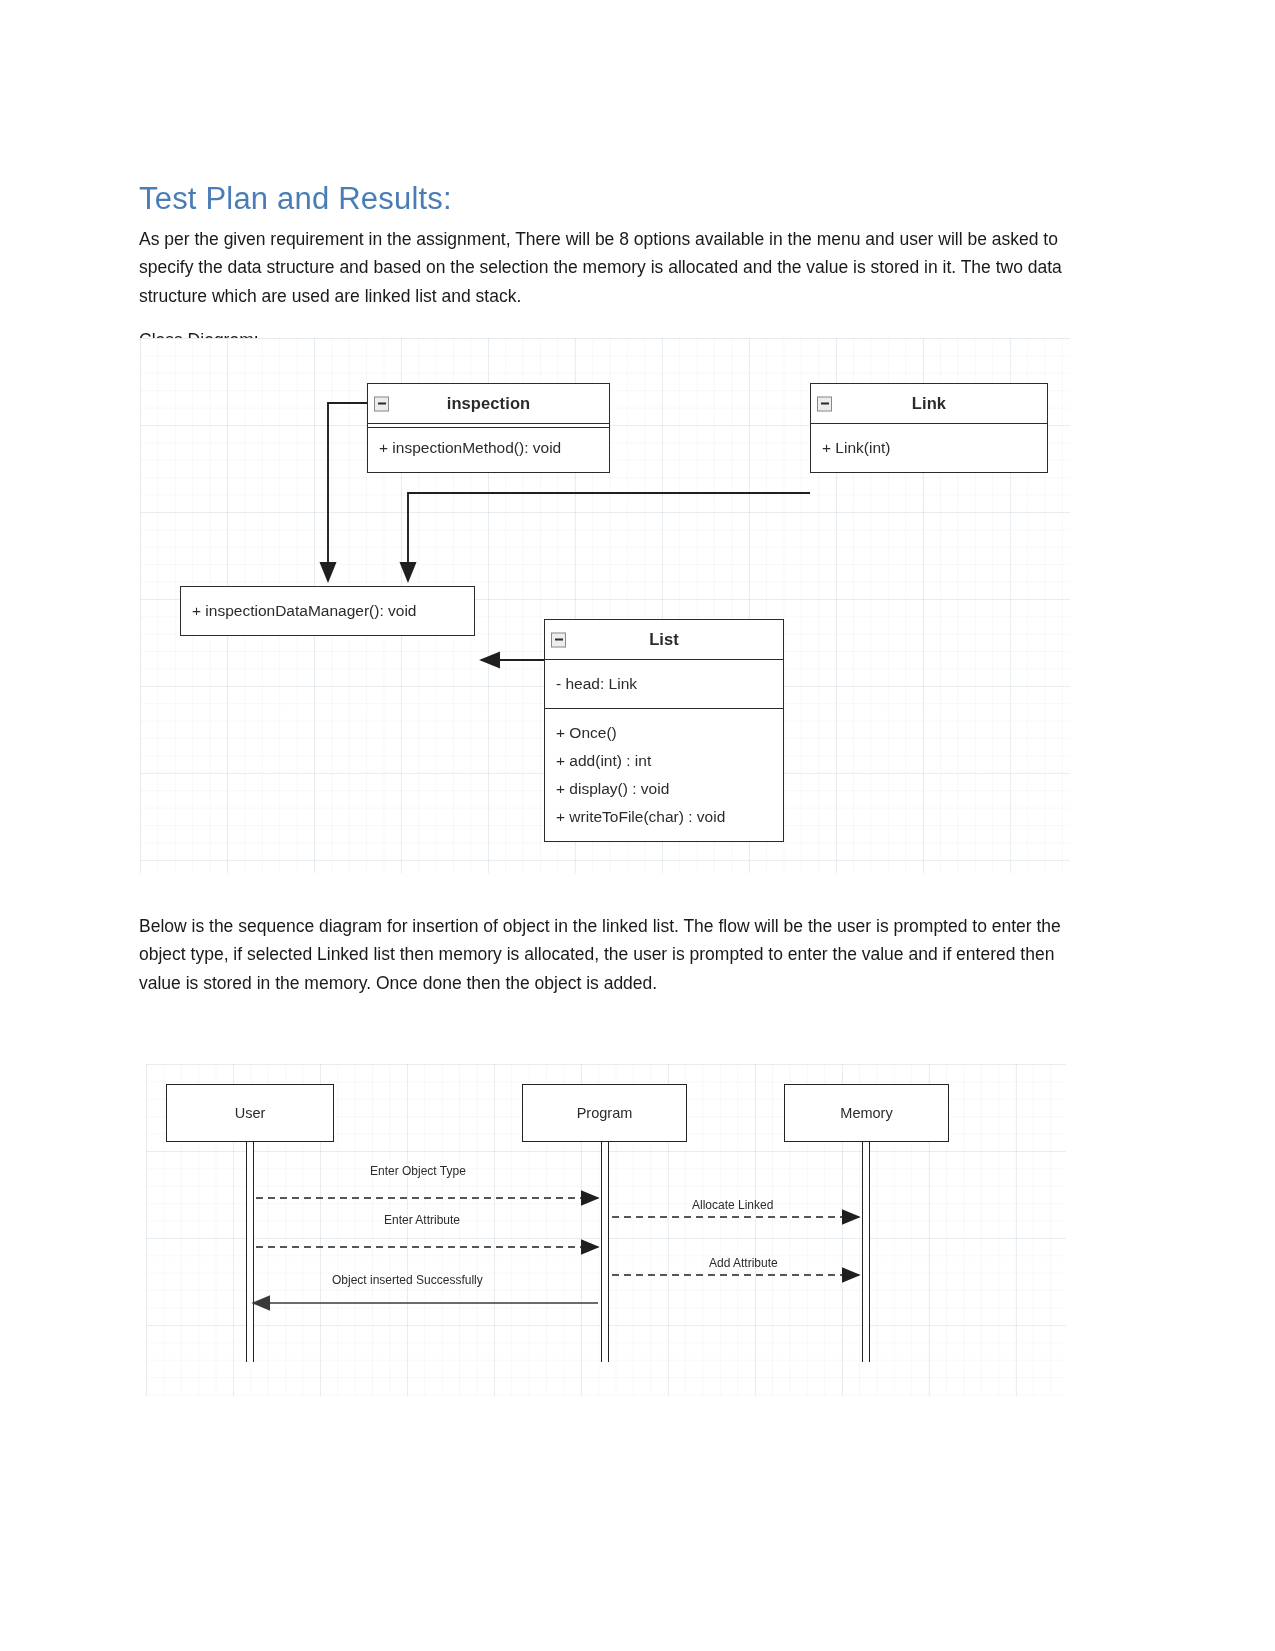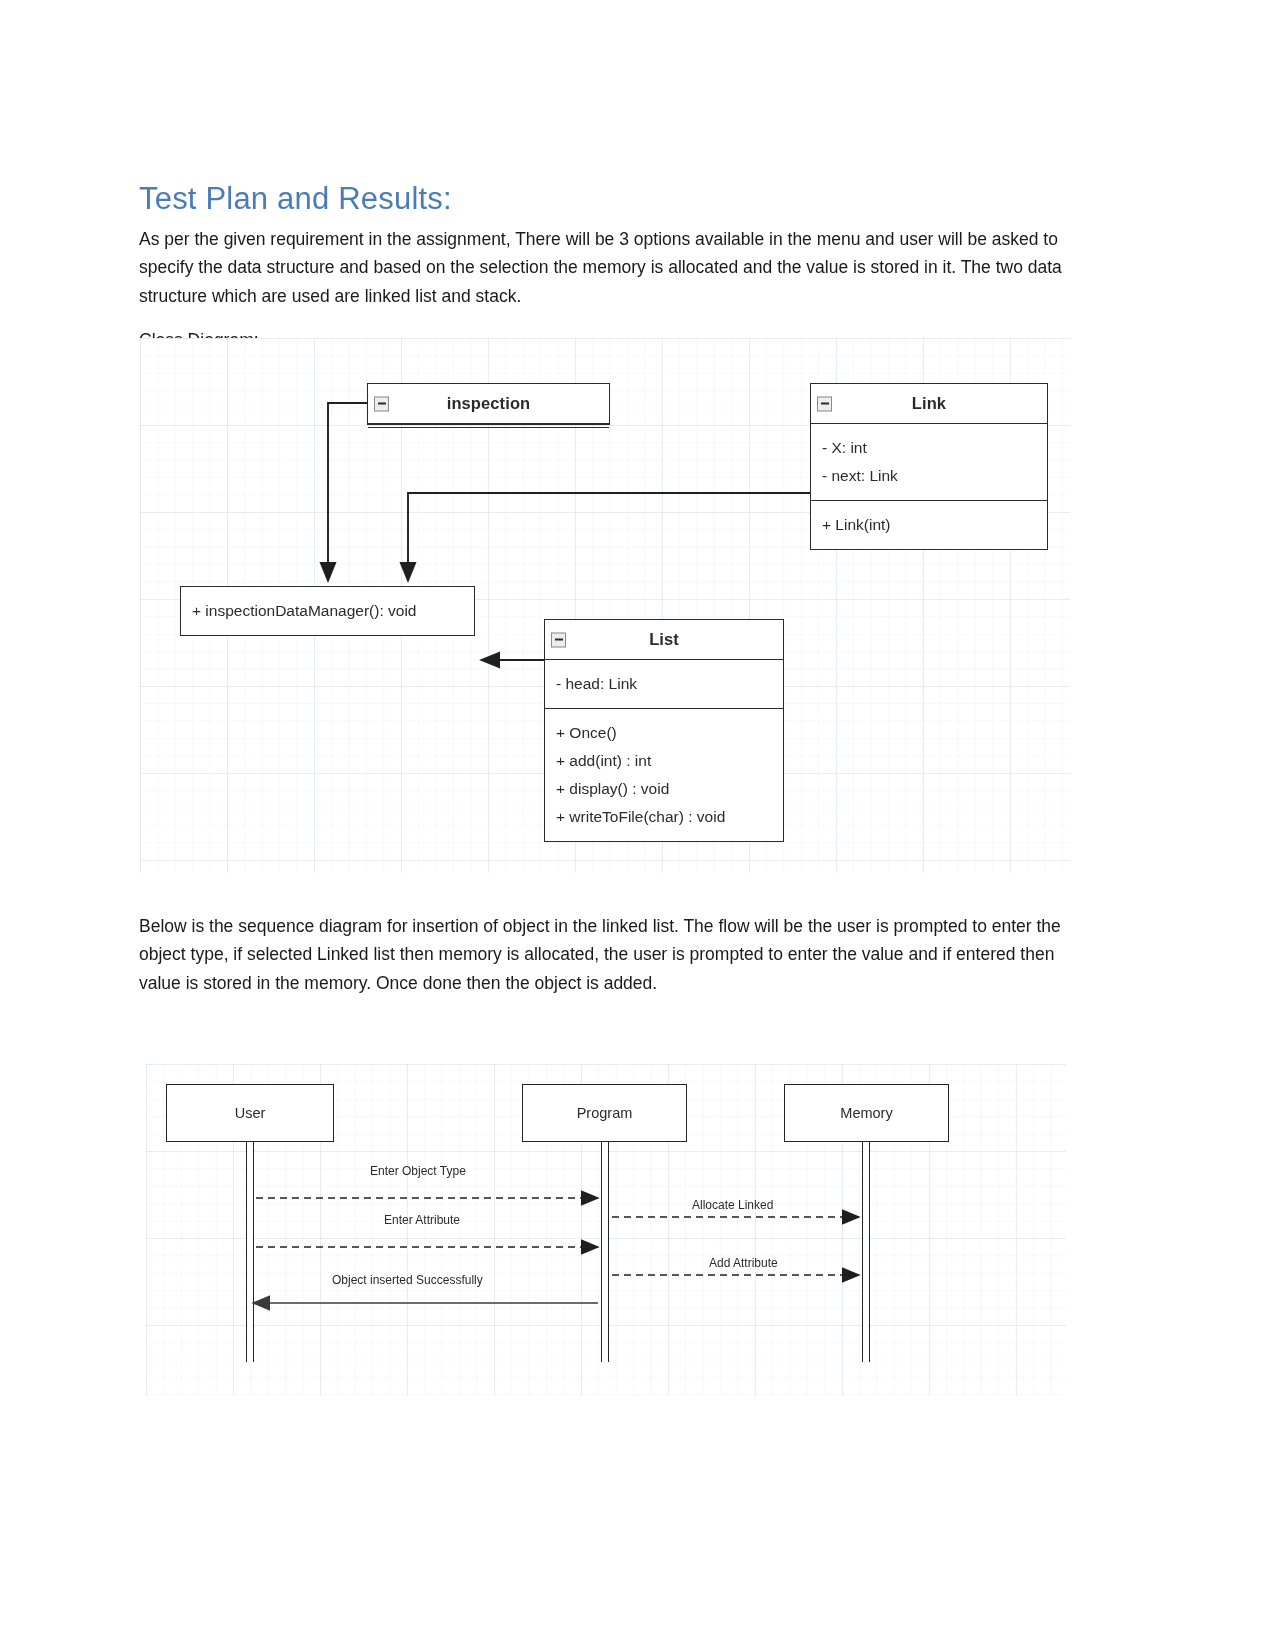--- a/index.html
+++ b/index.html
@@ -182,21 +182,21 @@
     text-align: right;
   }
 </style>
 </head>
 <body>
 
 <div class="page">
 
   <h1 class="doc-title">Test Plan and Results:</h1>
 
-  <p class="para para-1">As per the given requirement in the assignment, There will be 3 options available in the menu and user will be asked to specify the data structure and based on the selection the memory is allocated and the value is stored in it. The two data structure which are used are linked list and stack.</p>
+  <p class="para para-1">As per the given requirement in the assignment, There will be 8 options available in the menu and user will be asked to specify the data structure and based on the selection the memory is allocated and the value is stored in it. The two data structure which are used are linked list and stack.</p>
 
   <p class="para para-label">Class Diagram:</p>
 
   <div class="canvas" id="class-diagram-canvas">
 
     <svg class="overlay" viewBox="0 0 930 535" preserveAspectRatio="none">
       <defs>
         <marker id="arrowFilled" markerWidth="11" markerHeight="9" refX="10" refY="4.5" orient="auto">
           <path d="M0,0 L11,4.5 L0,9 Z" fill="#1f1f1f"></path>
         </marker>
@@ -208,30 +208,29 @@
 
       <path d="M404,322 L341,322" fill="none" stroke="#1f1f1f" stroke-width="1.9" marker-end="url(#arrowFilled)"></path>
     </svg>
 
     <div class="uml-class" id="class-inspection">
       <div class="uml-header">
         <span class="collapse-icon"></span>
         <span class="uml-title">inspection</span>
         <span class="uml-header-sep"></span>
       </div>
+      <div class="uml-compartment">
+        <div class="uml-row">+ inspectionMethod(): void</div>
+      </div>
     </div>
 
     <div class="uml-class" id="class-link">
       <div class="uml-header">
         <span class="collapse-icon"></span>
         <span class="uml-title">Link</span>
-      </div>
-      <div class="uml-compartment">
-        <div class="uml-row">- X: int</div>
-        <div class="uml-row">- next: Link</div>
       </div>
       <div class="uml-compartment">
         <div class="uml-row">+ Link(int)</div>
       </div>
     </div>
 
     <div class="uml-class" id="class-idm">
       <div class="uml-compartment">
         <div class="uml-row">+ inspectionDataManager(): void</div>
       </div>

